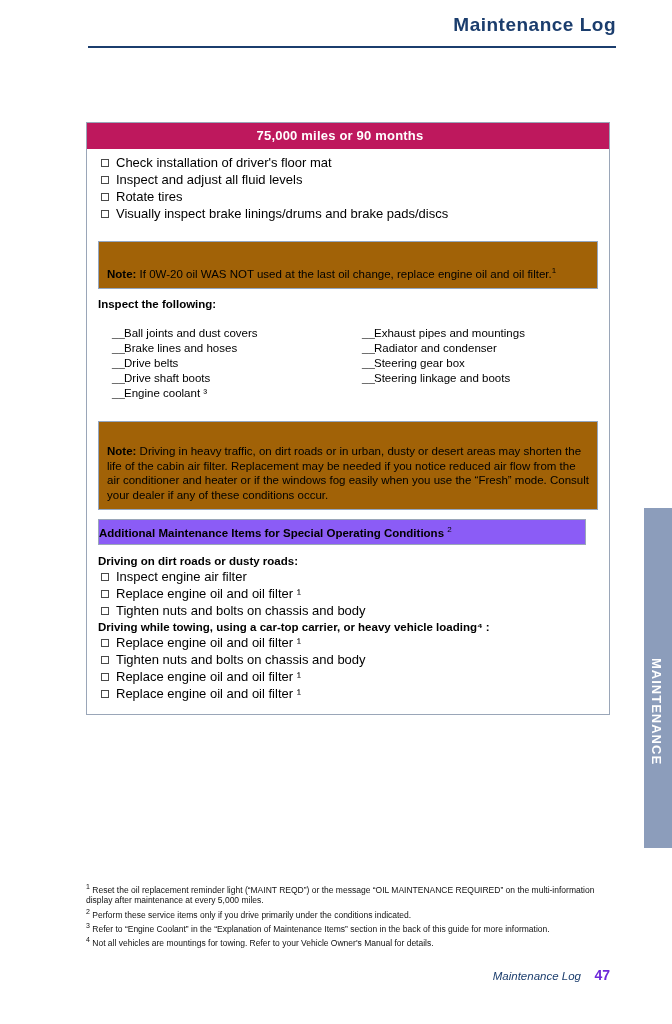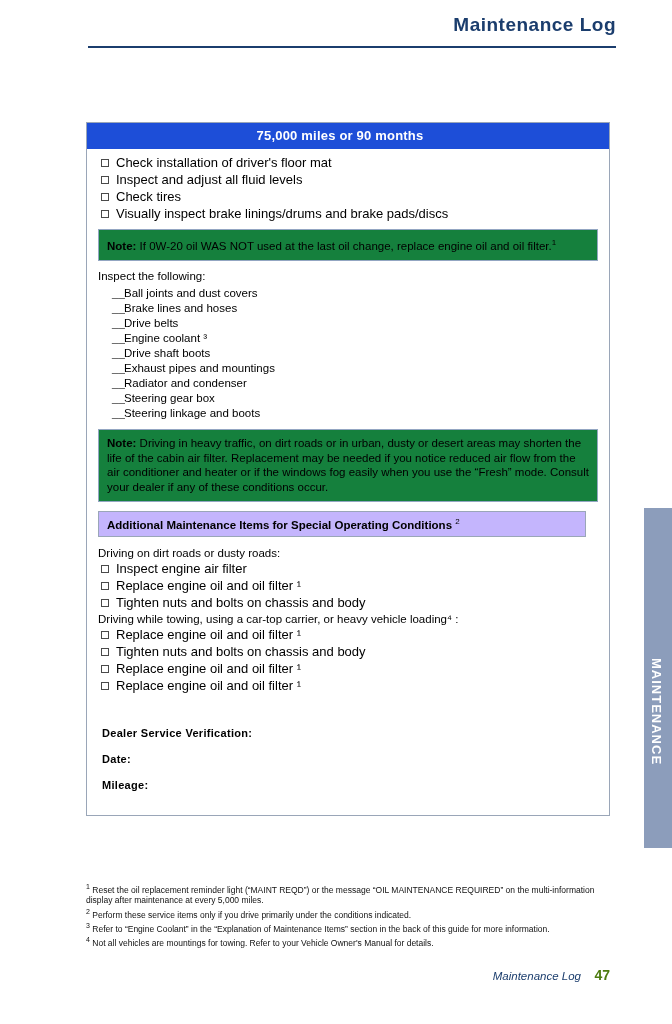--- a/index.html
+++ b/index.html
@@ -64,21 +64,21 @@
   
   .main-box {
     position: absolute;
     left: 86px;
     top: 122px;
     width: 524px;
     border: 1px solid #9aa6b8;
     background: #ffffff;
   }
   .box-title {
-    background: #1d4ed8;
+    background: #be185d;
     color: #ffffff;
     text-align: center;
     font-weight: bold;
     font-size: 13px;
     padding: 5px 16px 6px 0;
     letter-spacing: 0.2px;
   }
   .box-body {
     padding: 7px 11px 10px 11px;
   }
@@ -94,67 +94,66 @@
   .chk {
     width: 8px; height: 8px;
     border: 1px solid #4a4a4a;
     margin: 3px 7px 0 3px;
     flex: 0 0 auto;
     background: #fff;
   }
 
   
   .note {
-    background: #15803d;
+    background: #a16207;
     border: 1px solid #93a6c2;
-    padding: 6px 8px 7px 8px;
-    margin: 8px 0 9px 0;
+    padding: 22px 8px 7px 8px;
+    margin: 20px 0 9px 0;
     font-size: 11.5px;
     line-height: 14.5px;
   }
   .note b { font-weight: bold; }
   .sup { font-size: 8px; vertical-align: super; }
 
   .section-label {
     font-size: 11.5px;
-    font-weight: normal;
-    margin: 6px 0 4px 0;
+    font-weight: bold;
+    margin: 6px 0 16px 0;
   }
 
   
   .two-col {
     display: flex;
-    flex-direction: column;
   }
   .col { width: 50%; padding-left: 14px; }
   .ins-row {
     font-size: 11.5px;
     line-height: 15px;
     white-space: nowrap;
   }
   .ins-dash {
     display: inline-block;
     width: 12px;
     color: #333;
   }
 
   
   .band {
-    background: #c4b5fd;
+    background: #8b5cf6;
     border: 1px solid #9aa6b8;
     font-size: 11.5px;
     font-weight: bold;
-    padding: 5px 8px 5px 8px;
+    padding: 5px 8px 5px 0;
     margin: 4px 12px 10px 0;
   }
   .band .sup { font-weight: normal; }
 
   .sub-head {
     font-size: 11.5px;
-    font-weight: normal;
+    font-weight: bold;
     margin: 10px 0 3px 0;
   }
   .sub-head:first-child { margin-top: 0; }
 
   
   .dealer-block { margin-top: 34px; padding-left: 4px; }
   .smallcaps {
     font-size: 11px;
     font-weight: bold;
     letter-spacing: 0.3px;
@@ -185,21 +184,21 @@
   .footer-text {
     font-size: 11.5px;
     font-style: italic;
     color: #1b3d6d;
     display: inline-block;
     vertical-align: baseline;
   }
   .footer-page {
     font-size: 14px;
     font-weight: bold;
-    color: #4d7c0f;
+    color: #6d28d9;
     display: inline-block;
     margin-left: 9px;
     vertical-align: baseline;
   }
 </style>
 </head>
 <body>
 
 <div class="page-header">
   <div class="header-title">Maintenance Log</div>
@@ -218,41 +217,41 @@
       <div class="chk-row">
         <span class="chk"></span>
         <span>Check installation of driver's floor mat</span>
       </div>
       <div class="chk-row">
         <span class="chk"></span>
         <span>Inspect and adjust all fluid levels</span>
       </div>
       <div class="chk-row">
         <span class="chk"></span>
-        <span>Check tires</span>
+        <span>Rotate tires</span>
       </div>
       <div class="chk-row">
         <span class="chk"></span>
         <span>Visually inspect brake linings/drums and brake pads/discs</span>
       </div>
     </div>
 
     <div class="note">
       <b>Note:</b>
       <span>If 0W-20 oil WAS NOT used at the last oil change, replace engine oil and oil filter.</span><span class="sup">1</span>
     </div>
 
     <div class="section-label">Inspect the following:</div>
     <div class="two-col">
       <div class="col">
         <div class="ins-row"><span class="ins-dash">__</span><span>Ball joints and dust covers</span></div>
         <div class="ins-row"><span class="ins-dash">__</span><span>Brake lines and hoses</span></div>
         <div class="ins-row"><span class="ins-dash">__</span><span>Drive belts</span></div>
+        <div class="ins-row"><span class="ins-dash">__</span><span>Drive shaft boots</span></div>
         <div class="ins-row"><span class="ins-dash">__</span><span>Engine coolant ³</span></div>
-        <div class="ins-row"><span class="ins-dash">__</span><span>Drive shaft boots</span></div>
       </div>
       <div class="col">
         <div class="ins-row"><span class="ins-dash">__</span><span>Exhaust pipes and mountings</span></div>
         <div class="ins-row"><span class="ins-dash">__</span><span>Radiator and condenser</span></div>
         <div class="ins-row"><span class="ins-dash">__</span><span>Steering gear box</span></div>
         <div class="ins-row"><span class="ins-dash">__</span><span>Steering linkage and boots</span></div>
       </div>
     </div>
 
     <div class="note">
@@ -300,25 +299,20 @@
       </div>
     </div>
 
     <div>
       <div class="chk-row">
         <span class="chk"></span>
         <span>Replace engine oil and oil filter ¹</span>
       </div>
     </div>
 
-    <div class="dealer-block">
-      <div class="smallcaps dealer-line">Dealer Service Verification:</div>
-      <div class="smallcaps dealer-line">Date:</div>
-      <div class="smallcaps dealer-line">Mileage:</div>
-    </div>
 
   </div>
 </div>
 
 <div class="footnotes">
   <div class="fn"><sup>1</sup> <span>Reset the oil replacement reminder light (“MAINT REQD”) or the message “OIL MAINTENANCE REQUIRED” on the multi-information display after maintenance at every 5,000 miles.</span></div>
   <div class="fn"><sup>2</sup> <span>Perform these service items only if you drive primarily under the conditions indicated.</span></div>
   <div class="fn"><sup>3</sup> <span>Refer to “Engine Coolant” in the “Explanation of Maintenance Items” section in the back of this guide for more information.</span></div>
   <div class="fn"><sup>4</sup> <span>Not all vehicles are mountings for towing. Refer to your Vehicle Owner's Manual for details.</span></div>
 </div>

